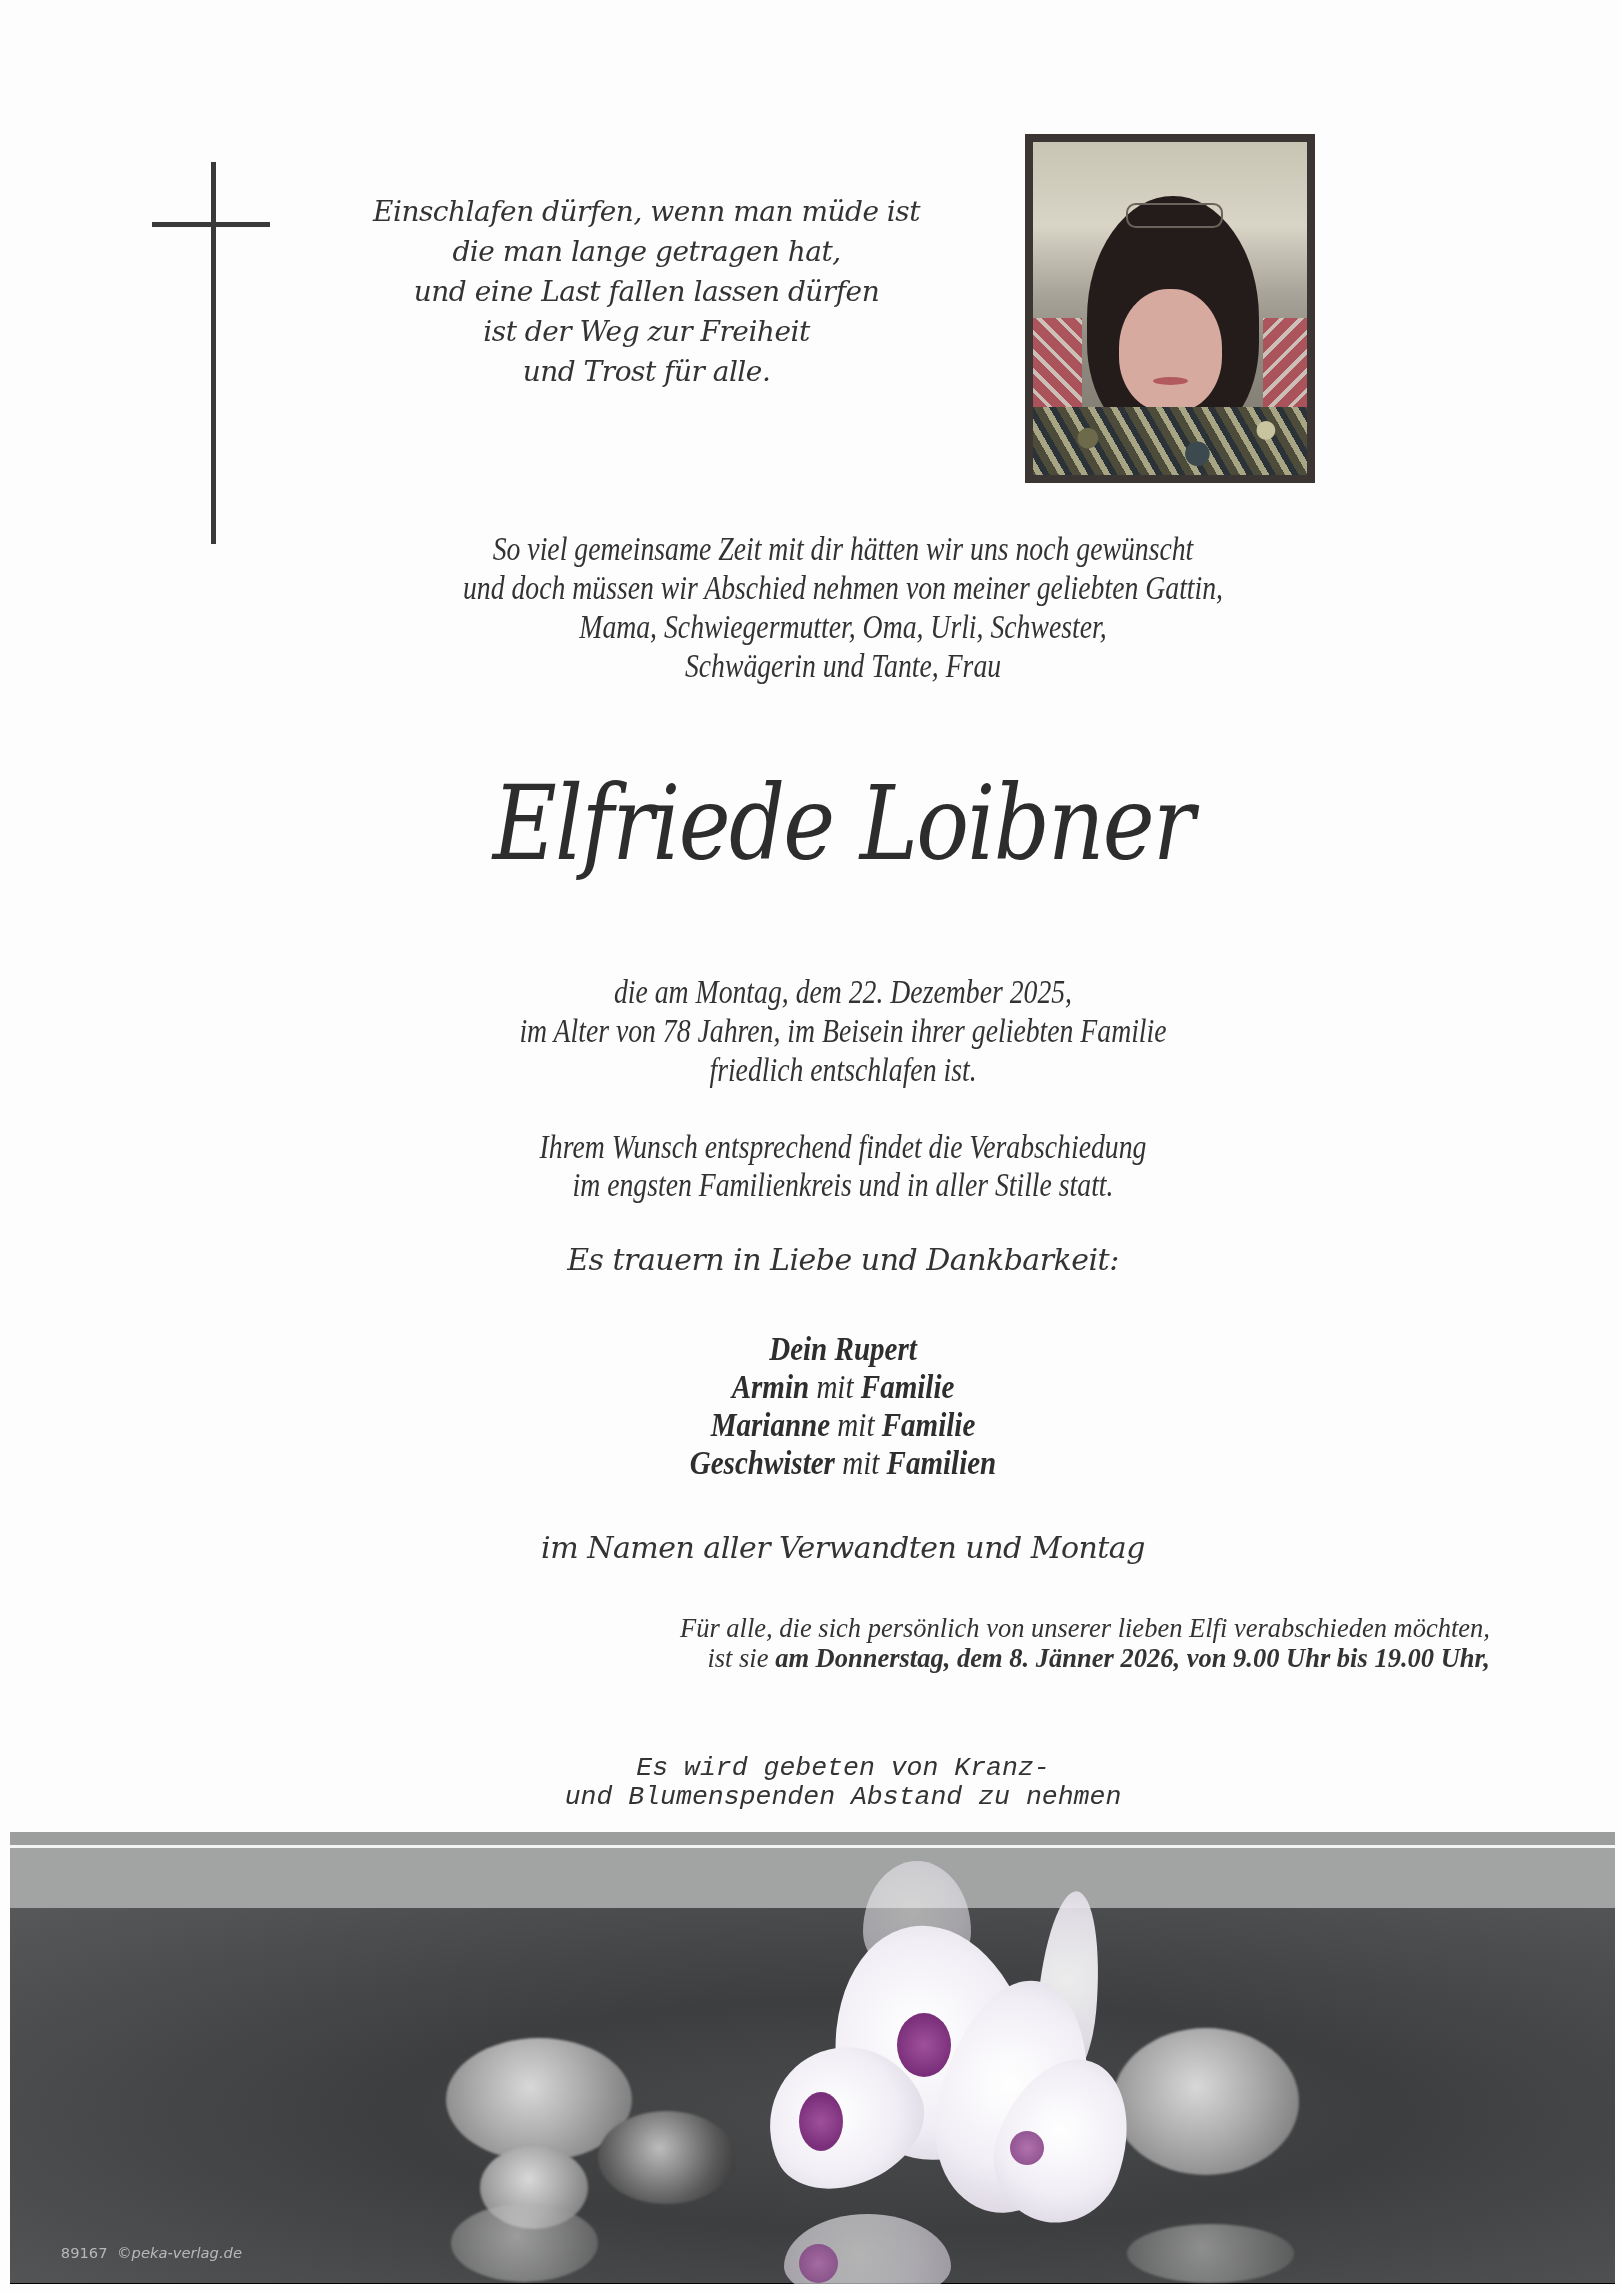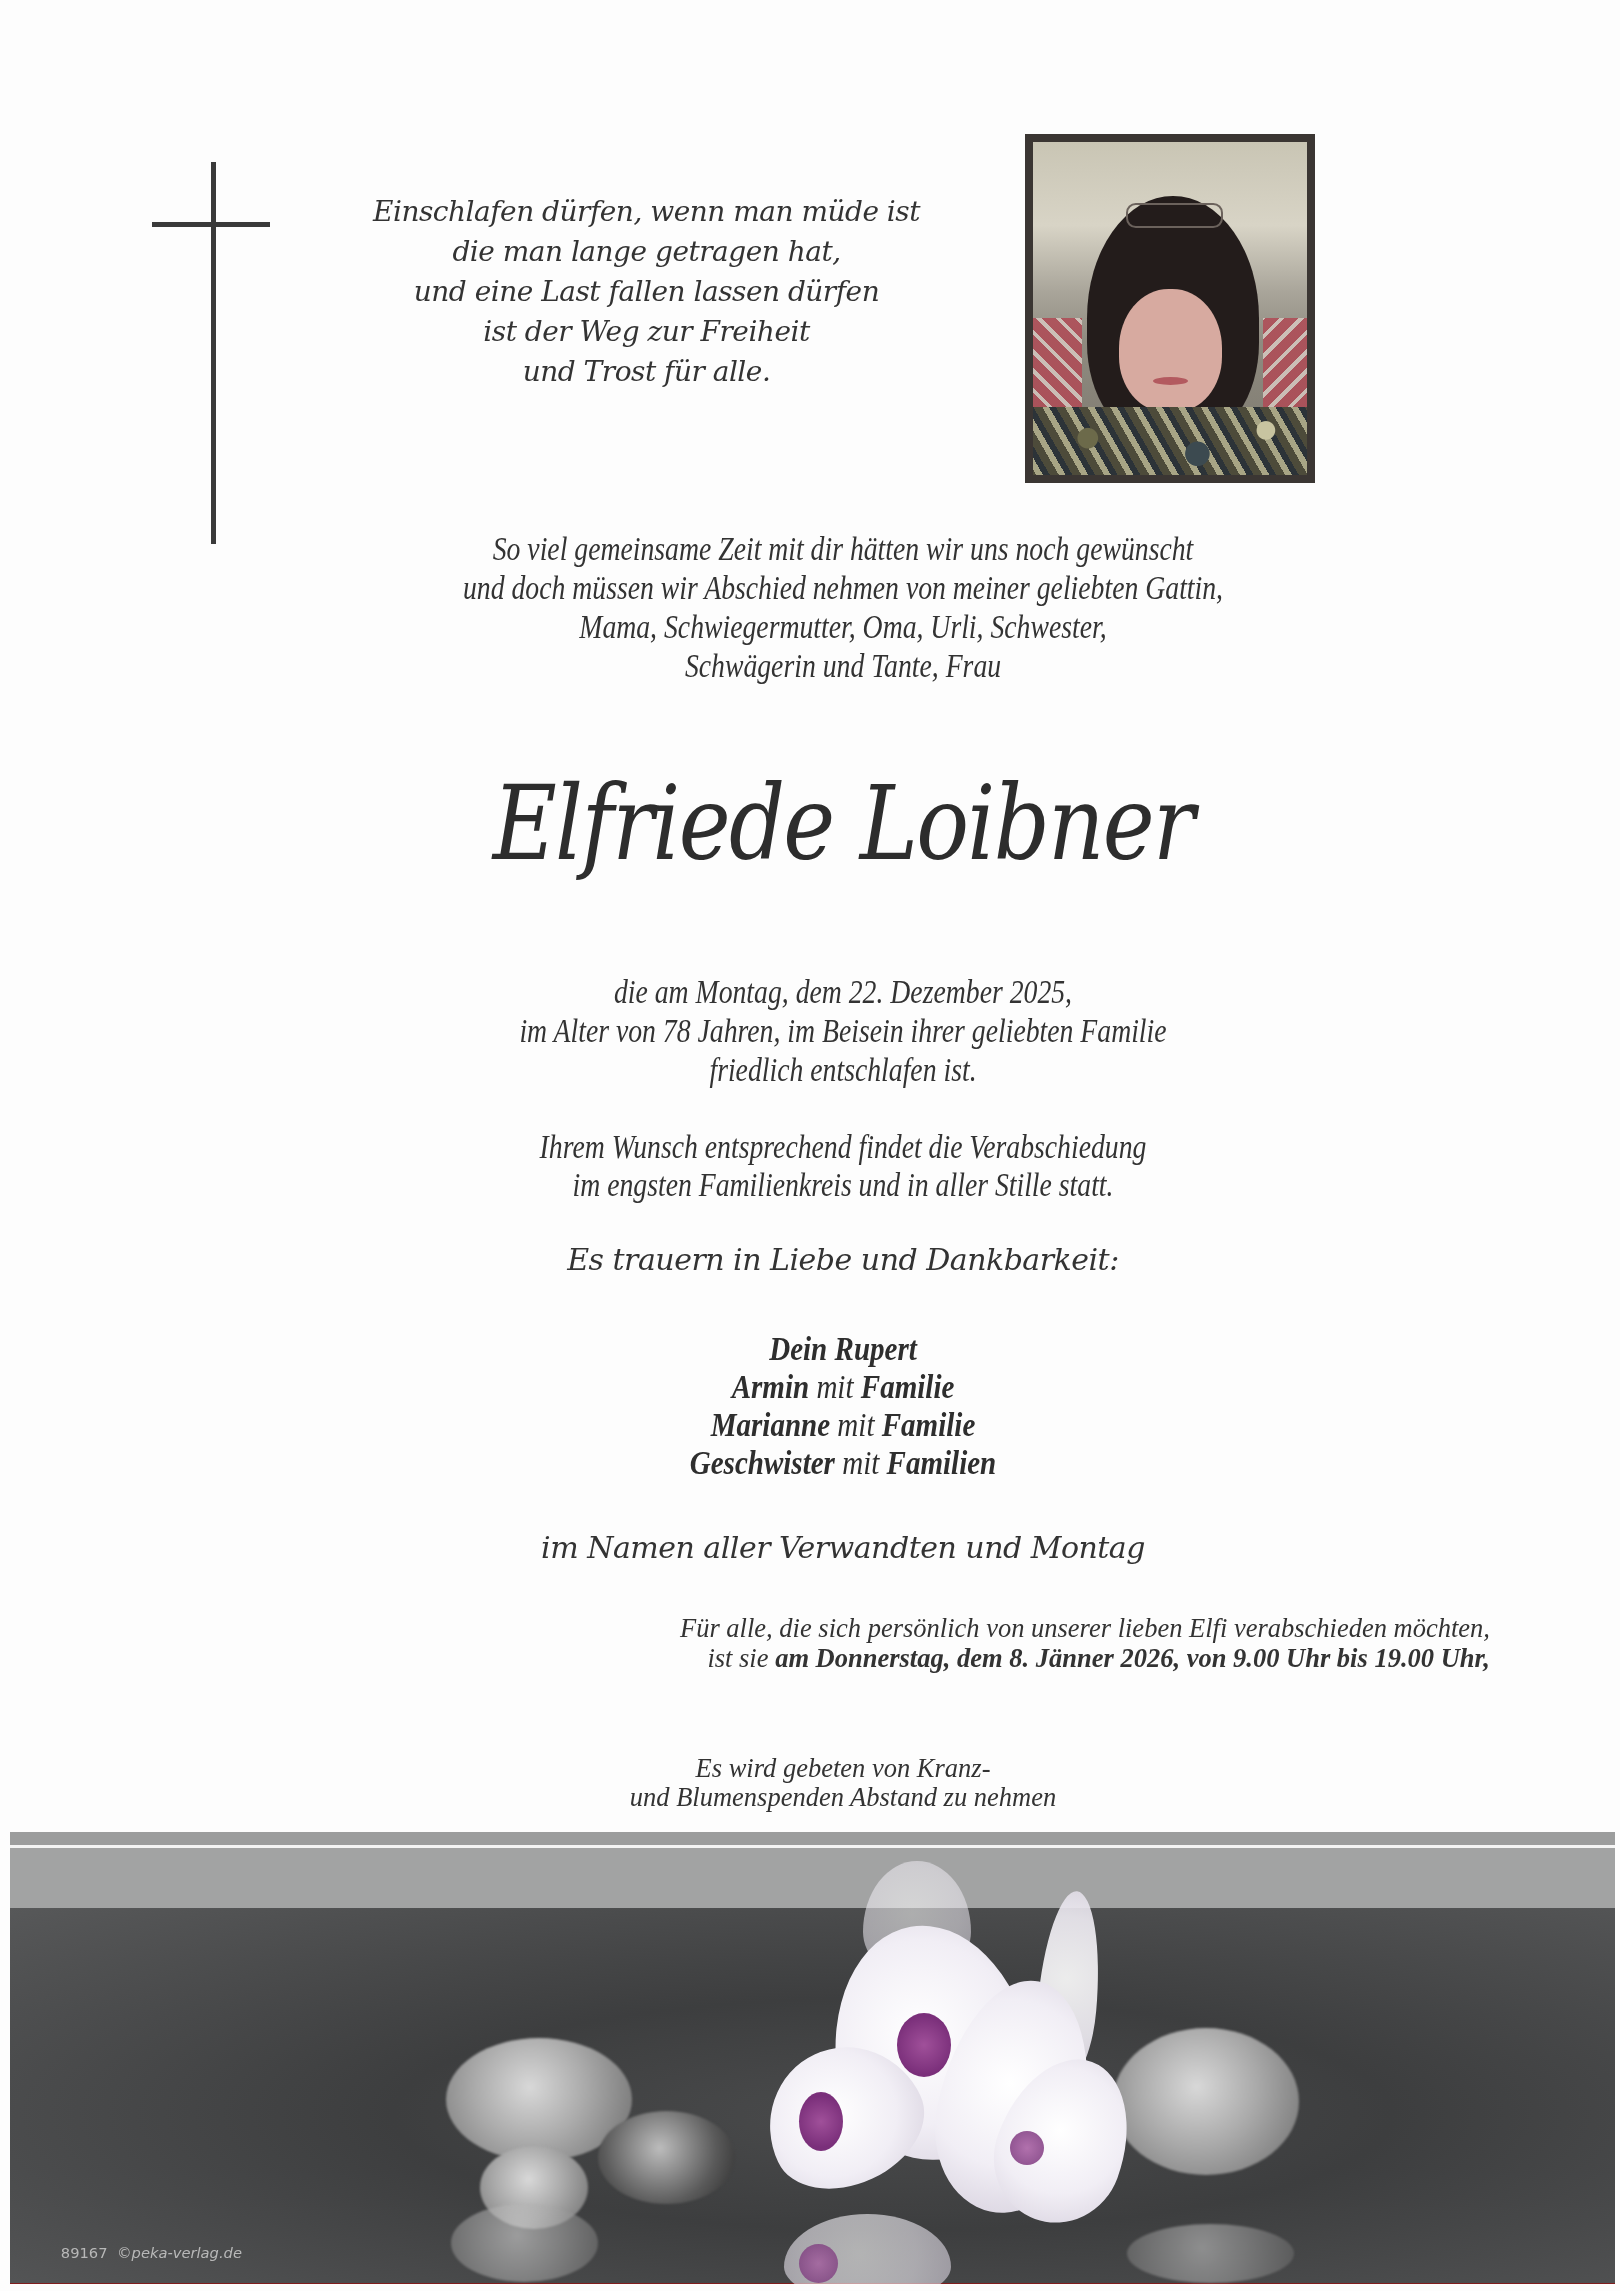--- a/index.html
+++ b/index.html
@@ -21,42 +21,42 @@
   .name { top: 765px; left: 196px; width: 1294px; font-size: 102px; line-height: 118px; letter-spacing: -2px; color: #2d2d2d; transform: scaleX(0.86); transform-origin: 647px 0; }
   .death { top: 973px; left: 196px; width: 1294px; font-size: 33px; line-height: 39px; transform: scaleX(0.84); transform-origin: 647px 0; color: #333; }
   .wish { top: 1128px; left: 196px; width: 1294px; font-size: 33px; line-height: 38px; transform: scaleX(0.84); transform-origin: 647px 0; color: #333; }
   .mourn { top: 1240px; left: 196px; width: 1294px; font-size: 30px; line-height: 39px; letter-spacing: -0.5px; color: #333; }
   .family { top: 1330px; left: 196px; width: 1294px; font-size: 33px; line-height: 38px; transform: scaleX(0.88); transform-origin: 647px 0; color: #2e2e2e; }
   .family b { font-weight: bold; }
   .family .thin { font-weight: normal; }
   .relatives { top: 1528px; left: 196px; width: 1294px; font-size: 30px; line-height: 39px; letter-spacing: -0.5px; color: #333; }
   .viewing { top: 1613px; left: 196px; width: 1294px; font-size: 26.5px; line-height: 30px; color: #333; text-align: right; }
   .viewing b { font-weight: bold; }
-  .flowers { top: 1754px; left: 196px; width: 1294px; font-size: 26.5px; line-height: 29px; color: #333; }
+  .flowers { top: 1754px; left: 196px; width: 1294px; font-size: 26.5px; line-height: 29px; color: #333; font-family: Liberation Mono, monospace; }
 
   
   .photo-frame { position: absolute; left: 1025px; top: 134px; width: 290px; height: 349px; background: #3b3633; }
   .photo-inner { position: absolute; left: 7.8px; top: 7.8px; width: 274px; height: 333px; overflow: hidden;
     background: linear-gradient(180deg, #c9c5b4 0%, #d8d4c6 25%, #a9a59a 45%, #8f8b80 60%, #7b776d 100%); }
   .photo-inner .bg-left { position: absolute; left: 0; top: 176px; width: 49px; height: 108px;
     background: repeating-linear-gradient(45deg, #b04a55 0 9.8px, #d6c8c0 9.8px 13.7px); opacity: .85; }
   .photo-inner .bg-right { position: absolute; right: 0; top: 176px; width: 44px; height: 108px;
     background: repeating-linear-gradient(-45deg, #b04a55 0 9.8px, #d6c8c0 9.8px 13.7px); opacity: .85; }
   .photo-inner .hair { position: absolute; left: 54px; top: 54px; width: 172px; height: 245px; border-radius: 50% 50% 40% 40%; background: #231c1b; }
   .photo-inner .face { position: absolute; left: 86px; top: 147px; width: 103px; height: 123px; border-radius: 48% 48% 45% 45%; background: #d7aaa0; }
   .photo-inner .glasses { position: absolute; left: 93px; top: 61px; width: 93px; height: 21.6px; border: 2.9px solid #6b625c; border-radius: 9.8px; }
   .photo-inner .lips { position: absolute; left: 120px; top: 235px; width: 35px; height: 7.8px; border-radius: 50%; background: #b35a5f; }
   .photo-inner .blouse { position: absolute; left: 0; top: 265px; width: 274px; height: 78px;
     background: radial-gradient(circle at 20% 40%, #6c6a4a 0 9.8px, transparent 10.8px),
                 radial-gradient(circle at 60% 60%, #3c4a50 0 11.8px, transparent 12.7px),
                 radial-gradient(circle at 85% 30%, #c8c4a0 0 8.8px, transparent 9.8px),
                 repeating-linear-gradient(60deg, #4d4b3a 0 7.8px, #a8a585 7.8px 13.7px, #2c3338 13.7px 19.6px); }
 
   
-  .bottom { position: absolute; left: 9.8px; top: 1832px; width: 1605px; height: 452px; overflow: hidden; background: #7f1d1d; }
+  .bottom { position: absolute; left: 9.8px; top: 1832px; width: 1605px; height: 452px; overflow: hidden; background: #000000; }
   .strip-top { position: absolute; left: 0; top: 0; width: 100%; height: 12.7px; background: #9c9d9d; }
   .strip-line { position: absolute; left: 0; top: 12.7px; width: 100%; height: 2.9px; background: #f4f4f4; }
   .strip-band { position: absolute; left: 0; top: 15.7px; width: 100%; height: 61px; background: #a2a3a3; }
   .dark-area { position: absolute; left: 0; top: 76px; width: 100%; height: 375px;
     background: radial-gradient(ellipse at 55% 55%, #4a4b4c 0%, #3d3e3f 40%, #575859 100%); }
   .stone { position: absolute; border-radius: 50%; background: radial-gradient(circle at 45% 40%, #d8d8d8 0%, #a9a9a9 45%, #6b6b6b 100%); filter: blur(1px); }
   .s1 { left: 436px; top: 206px; width: 186px; height: 123px; }
   .s2 { left: 588px; top: 279px; width: 137px; height: 93px; background: radial-gradient(circle at 45% 40%, #bcbcbc 0%, #5a5a5a 60%, #2a2a2a 100%); }
   .s3 { left: 470px; top: 314px; width: 108px; height: 83px; }
   .s4 { left: 1103px; top: 196px; width: 186px; height: 147px; }

